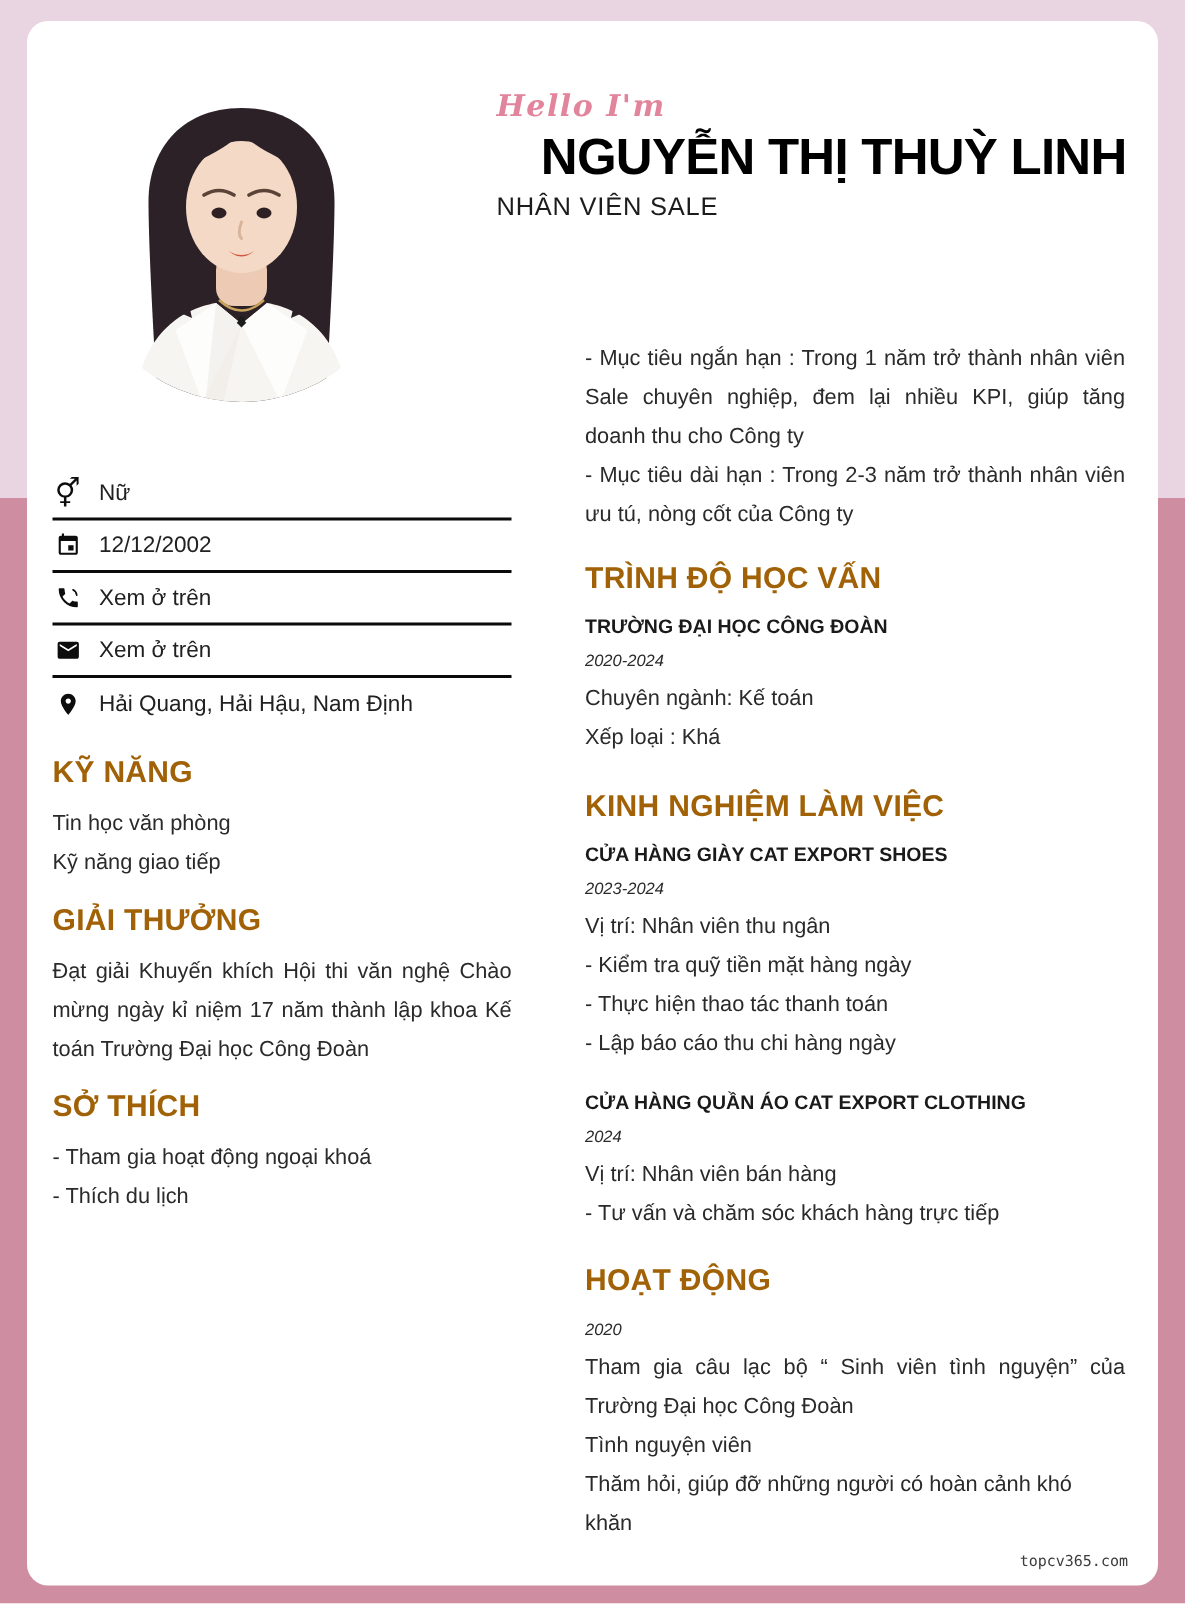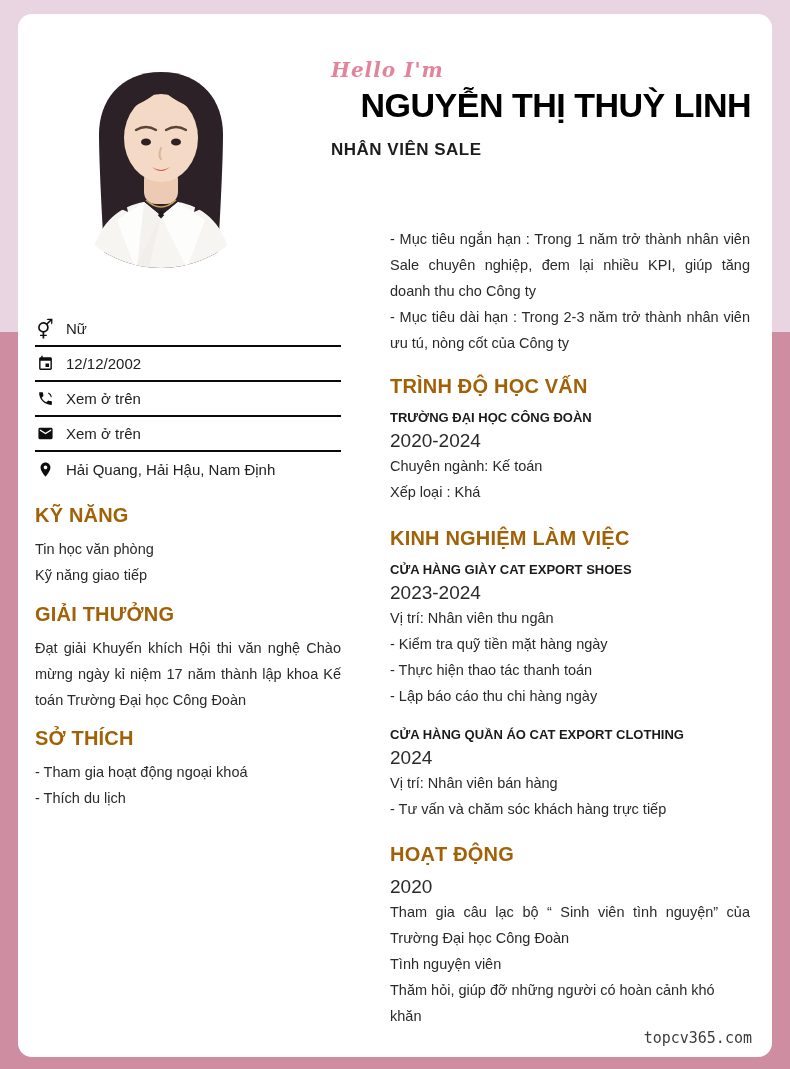--- a/index.html
+++ b/index.html
@@ -19,53 +19,53 @@
   .photo-wrap { left:34px; top:36px; width:218px; height:218px; border-radius:50%;
     overflow:hidden; background:#fff; }
   .photo-wrap svg { display:block; }
 
   
   .header-block { left:313px; top:44px; width:420px; }
   .greeting { font-family:"DejaVu Serif", serif; font-style:italic; font-weight:700;
     font-size:20px; color:#e2849b; letter-spacing:1px; }
   .name { font-size:34px; font-weight:700; color:#000000; letter-spacing:-0.5px;
     line-height:42px; margin-top:2px; white-space:nowrap;text-align:right; }
-  .job-title { font-size:17px; font-weight:700; color:#1c1c1c; letter-spacing:0.5px; margin-top:14px; }
+  .job-title { font-size:17px; font-weight:400; color:#1c1c1c; letter-spacing:0.5px; margin-top:2px; }
 
   
   .contact { left:17px; top:298px; width:306px; }
   .contact-row { display:flex; align-items:center; gap:12px; padding:7px 1px;
     border-bottom:2px solid #0a0a0a; font-size:15px; min-height:35px; }
   .contact-row:last-child { border-bottom:none; }
   .cicon { width:18px; height:18px; flex:0 0 18px; display:flex; align-items:center;
     justify-content:center; }
   .cicon svg { width:17px; height:17px; fill:#0d0d0d; }
   .gender-glyph { font-family:"DejaVu Sans", sans-serif; font-size:19px; font-weight:700;
     line-height:18px; color:#0d0d0d; }
 
   
   .sec-heading { font-size:20px; font-weight:700; color:#a16207; margin-bottom:9px;
     letter-spacing:0.2px; }
   .body-line { font-size:14.5px; line-height:26px; color:#2a2a2a; }
   .just { text-align:justify; }
   .sub-head { font-size:13px; font-weight:700; color:#1a1a1a; line-height:22px; }
-  .period { font-size:19px; color:#2a2a2a; line-height:24px; }
+  .period { font-size:11px; font-style:italic; color:#2a2a2a; line-height:24px; }
 
   .skills  { left:17px; top:490px; width:306px; }
   .awards  { left:17px; top:589px; width:306px; }
   .hobbies { left:17px; top:713px; width:306px; }
 
   .objective  { left:372px; top:212px; width:360px; }
   .education  { left:372px; top:361px; width:360px; }
   .experience { left:372px; top:513px; width:360px; }
   .activities { left:372px; top:829px; width:360px; }
   .job + .job { margin-top:15px; }
 
   .watermark { right:20px; bottom:10px; font-family:"DejaVu Sans Mono", monospace;
-    font-size:15px; color:#3c3c3c; }
+    font-size:10px; color:#3c3c3c; }
 </style>
 </head>
 <body>
 
 <div class="page">
   <div class="card">
 
     <div class="abs photo-wrap">
       <svg width="218" height="218" viewBox="0 0 218 218">
         <rect width="218" height="218" fill="#ffffff"></rect>

